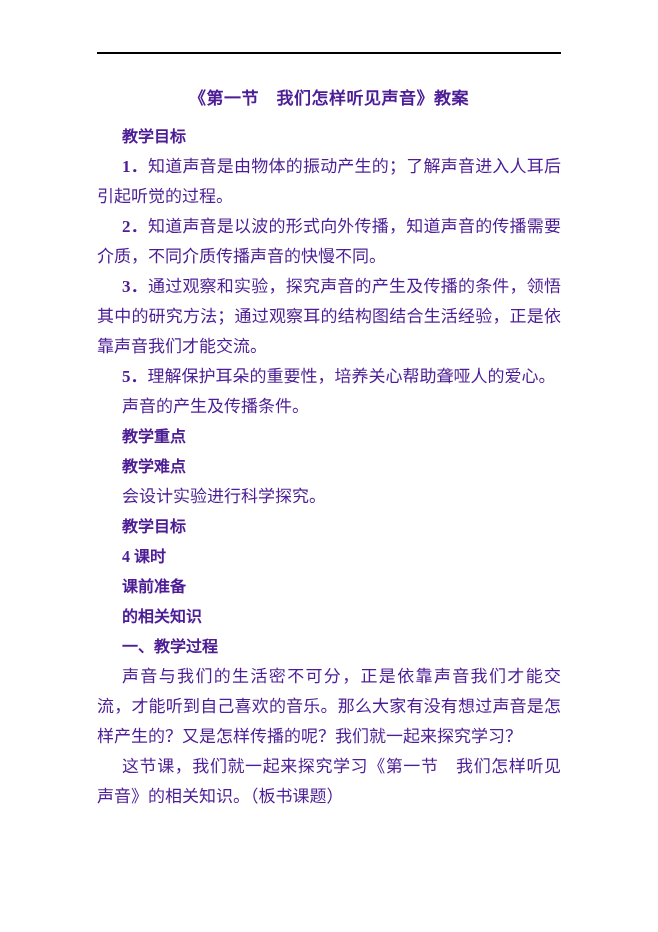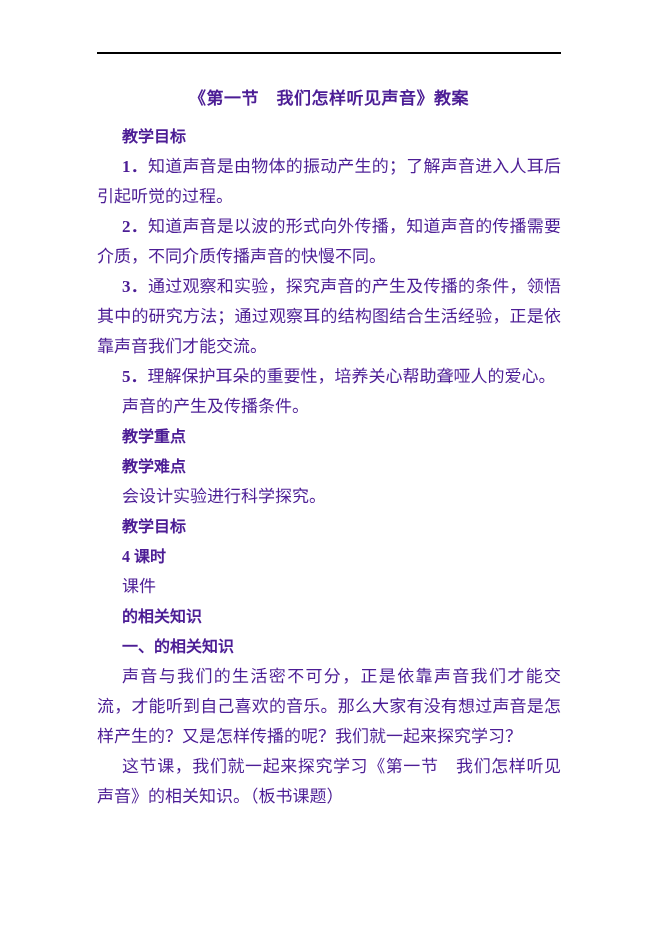--- a/index.html
+++ b/index.html
@@ -68,19 +68,19 @@
       <p class="para"><span class="num">1．</span><span>知道声音是由物体的振动产生的；了解声音进入人耳后引起听觉的过程。</span></p>
       <p class="para"><span class="num">2．</span><span>知道声音是以波的形式向外传播，知道声音的传播需要介质，不同介质传播声音的快慢不同。</span></p>
       <p class="para"><span class="num">3．</span><span>通过观察和实验，探究声音的产生及传播的条件，领悟其中的研究方法；通过观察耳的结构图结合生活经验，正是依靠声音我们才能交流。</span></p>
       <p class="para"><span class="num">5．</span><span>理解保护耳朵的重要性，培养关心帮助聋哑人的爱心。</span></p>
       <p class="para">声音的产生及传播条件。</p>
       <p class="para bold">教学重点</p>
       <p class="para bold">教学难点</p>
       <p class="para">会设计实验进行科学探究。</p>
       <p class="para bold">教学目标</p>
       <p class="para bold">4 课时</p>
-      <p class="para">课件</p>
+      <p class="para bold">课前准备</p>
       <p class="para bold">的相关知识</p>
-      <p class="para bold">一、的相关知识</p>
+      <p class="para bold">一、教学过程</p>
       <p class="para">声音与我们的生活密不可分，正是依靠声音我们才能交流，才能听到自己喜欢的音乐。那么大家有没有想过声音是怎样产生的？又是怎样传播的呢？我们就一起来探究学习？</p>
       <p class="para">这节课，我们就一起来探究学习《第一节　我们怎样听见声音》的相关知识。（板书课题）</p>
     </div>
 </div>
 
 </body></html>

